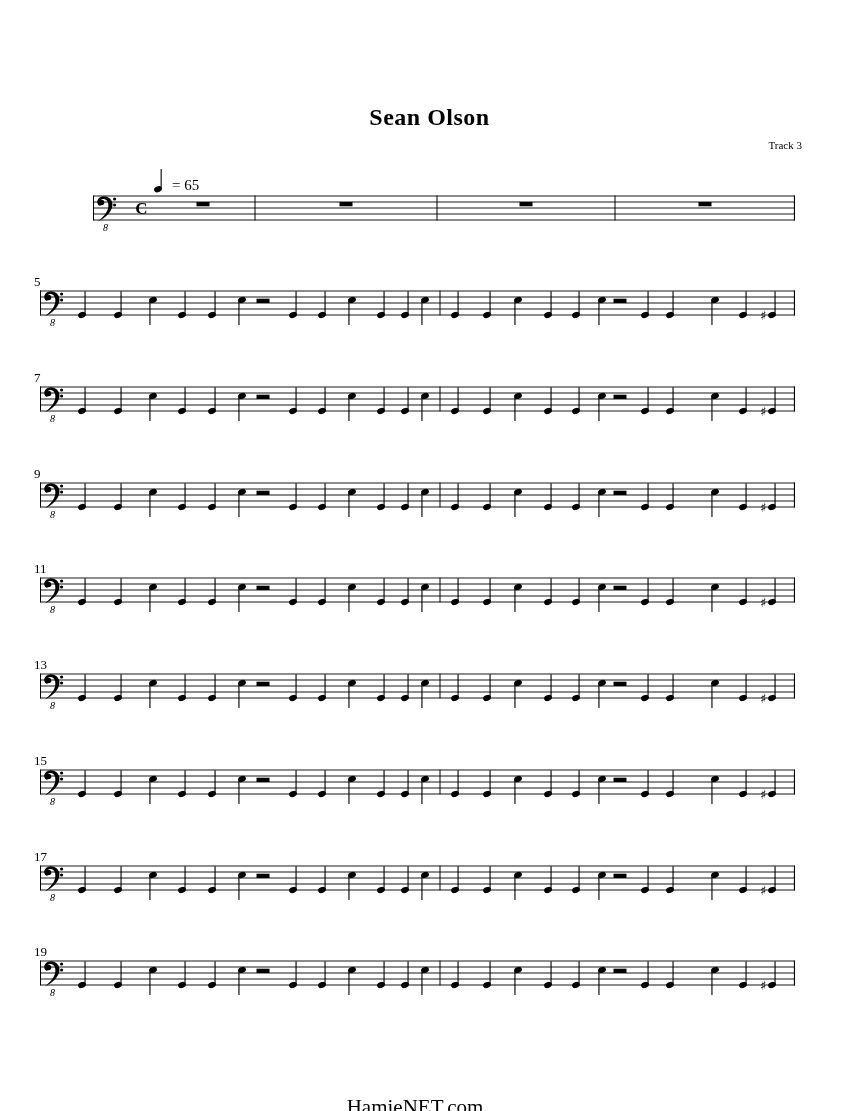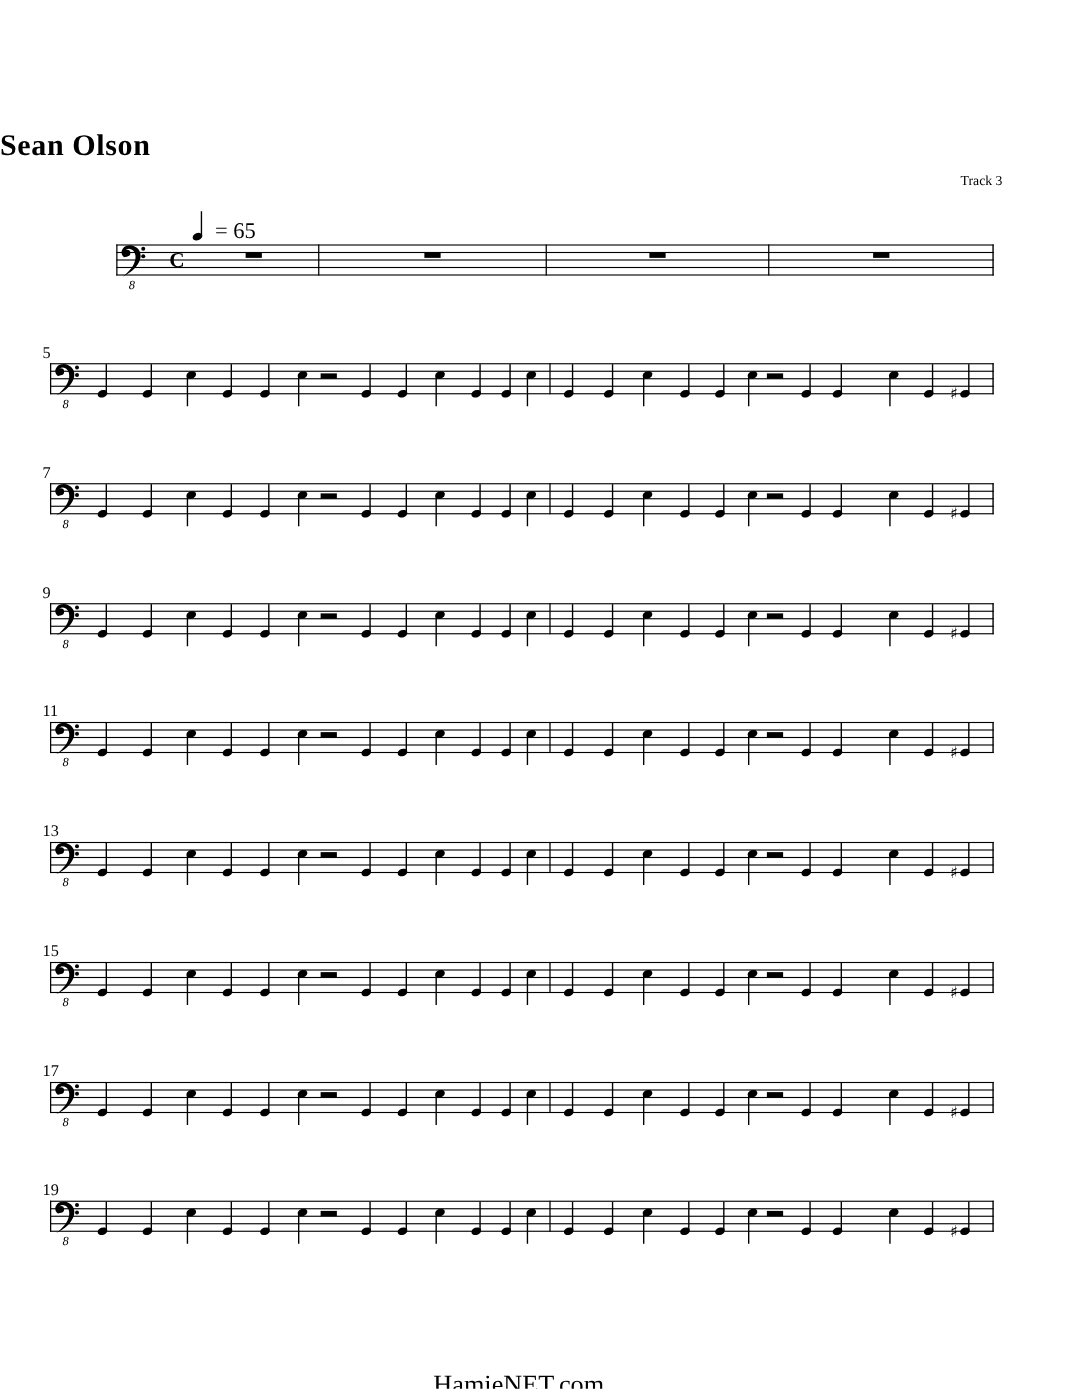--- a/index.html
+++ b/index.html
@@ -4,30 +4,30 @@
 <title>Sean Olson</title>
 <style>
   html,body{margin:0;padding:0;}
   body{
     width:859px;height:1111px;overflow:hidden;position:relative;
     background:#ffffff;color:#000;
     font-family:"Liberation Serif","DejaVu Serif",serif;
   }
   .page-title{
     position:absolute;top:104px;left:0;width:859px;margin:0;
-    text-align:left;font-size:24px;font-weight:bold;letter-spacing:.5px;
+    text-align:center;font-size:24px;font-weight:bold;letter-spacing:.5px;
   }
   .track-label{
     position:absolute;top:139px;right:57px;font-size:11px;
   }
   .tempo{
     position:absolute;top:167px;left:152px;height:27px;
     display:flex;align-items:flex-end;
   }
-  .tempo span{font-size:18px;line-height:1;margin-left:6px;padding-bottom:1px;}
+  .tempo span{font-size:15px;line-height:1;margin-left:6px;padding-bottom:1px;}
   #score-svg{position:absolute;top:0;left:0;}
   .footer-watermark{
     position:absolute;top:1095px;left:415px;transform:translateX(-50%);
     font-size:21px;white-space:nowrap;
   }
 </style>
 </head>
 <body>
 
 <h1 class="page-title">Sean Olson</h1>

